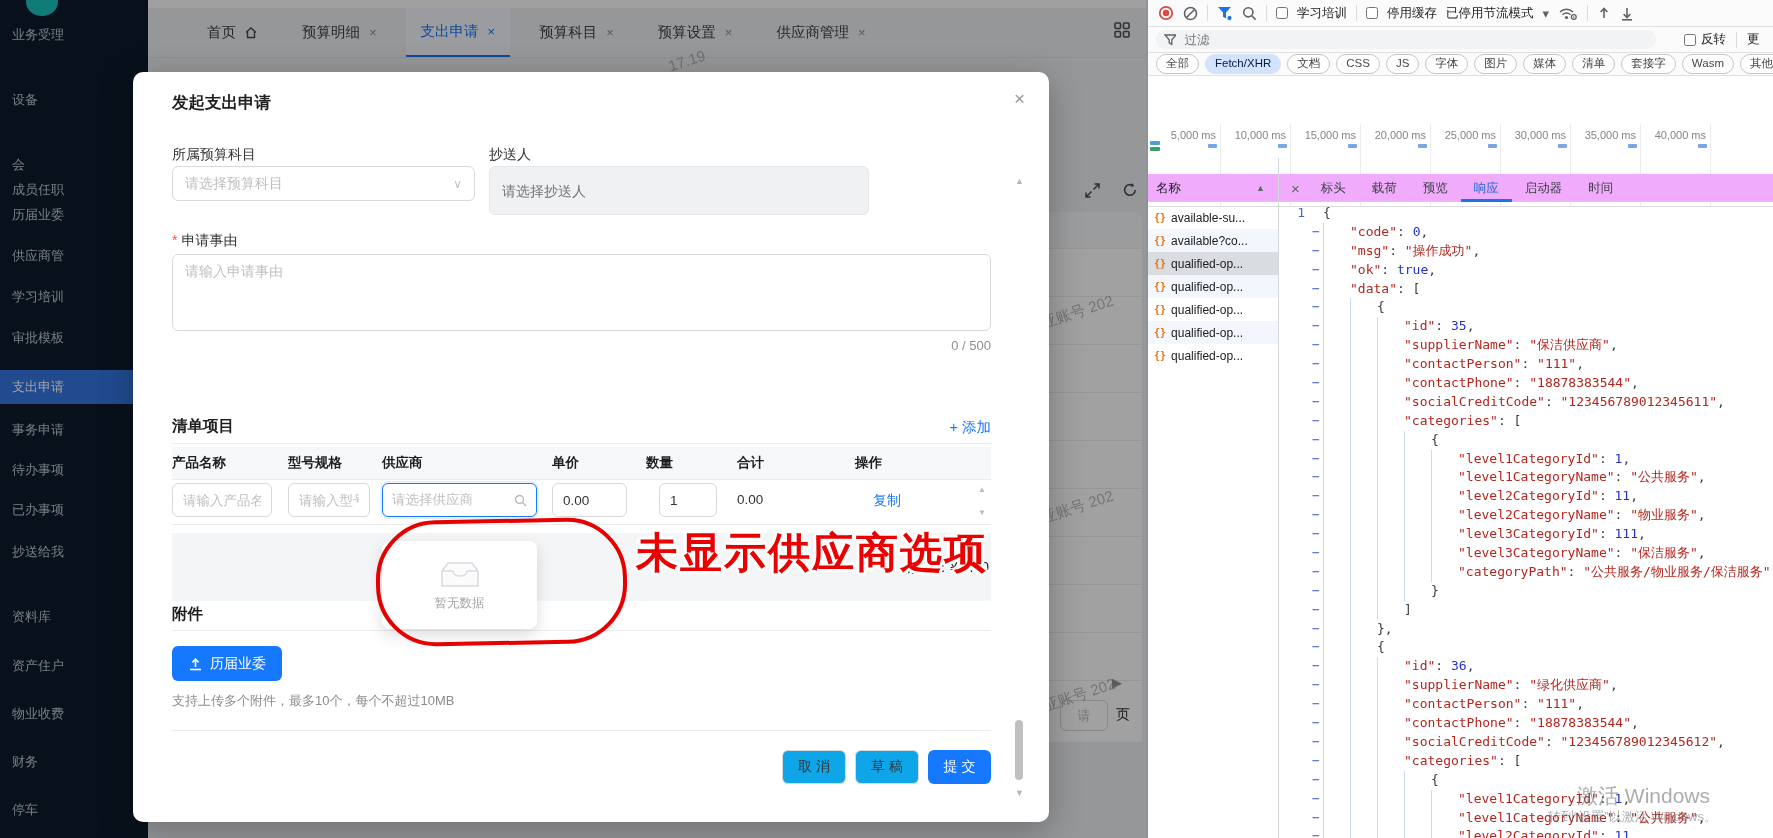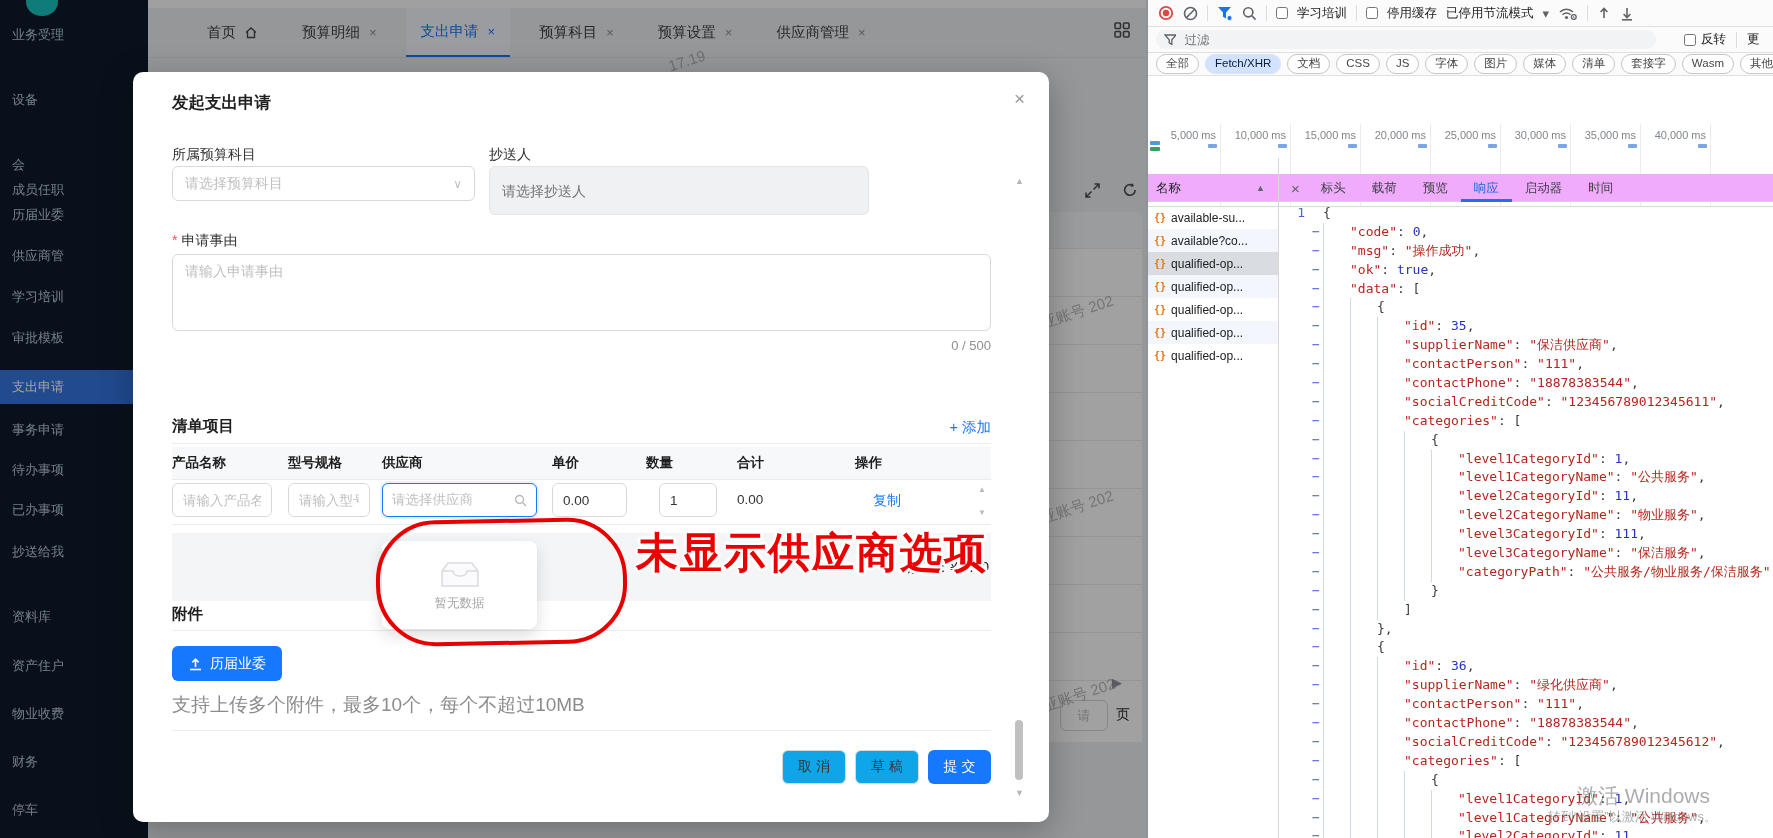--- a/index.html
+++ b/index.html
@@ -69,21 +69,21 @@
   #sup-select .ph{color:#bfbfbf;font-size:13.5px;}
   #sup-select svg{margin-left:auto;}
   .cell-text{position:absolute;top:420px;font-size:13.5px;color:#333;}
   #copy-link{position:absolute;left:740px;top:420px;color:#1677ff;font-size:14px;cursor:pointer;}
   .mini-arrow{position:absolute;left:845px;font-size:8px;color:#b9b9b9;cursor:pointer;}
   #sumbar{position:absolute;left:39px;top:461px;width:819px;height:68px;background:#f4f5f7;}
   #sum-total{position:absolute;right:0px;top:26px;font-size:14px;color:#1f1f1f;padding-right:2px;}
   #att-title{position:absolute;left:39px;top:532px;font-size:15.5px;font-weight:bold;color:#1f1f1f;}
   #att-btn{position:absolute;left:39px;top:574px;width:110px;height:35px;background:#1677ff;border-radius:6px;
            color:#fff;font-size:14px;display:flex;align-items:center;justify-content:center;gap:7px;cursor:pointer;}
-  #att-hint{position:absolute;left:39px;top:620px;font-size:19px;color:#8c8c8c;}
+  #att-hint{position:absolute;left:39px;top:620px;font-size:13px;color:#8c8c8c;}
   .foot-btn{position:absolute;top:678px;height:34px;border-radius:6px;font-size:14px;display:flex;align-items:center;
             justify-content:center;box-sizing:border-box;cursor:pointer;}
   .foot-plain{border:1px solid #d9d9d9;background:#0ea5e9;color:#333;}
   .foot-primary{background:#1677ff;color:#fff;}
   #m-scrollbar{position:absolute;left:881px;top:104px;width:12px;height:624px;}
   #m-scrollbar .sb-up{position:absolute;left:1px;top:0;font-size:9px;color:#b5b5b5;}
   #m-scrollbar .sb-down{position:absolute;left:1px;top:612px;font-size:9px;color:#b5b5b5;}
   #m-scrollbar .sb-thumb{position:absolute;left:1px;top:544px;width:8px;height:60px;background:#c0c0c0;border-radius:4px;}
 
   

